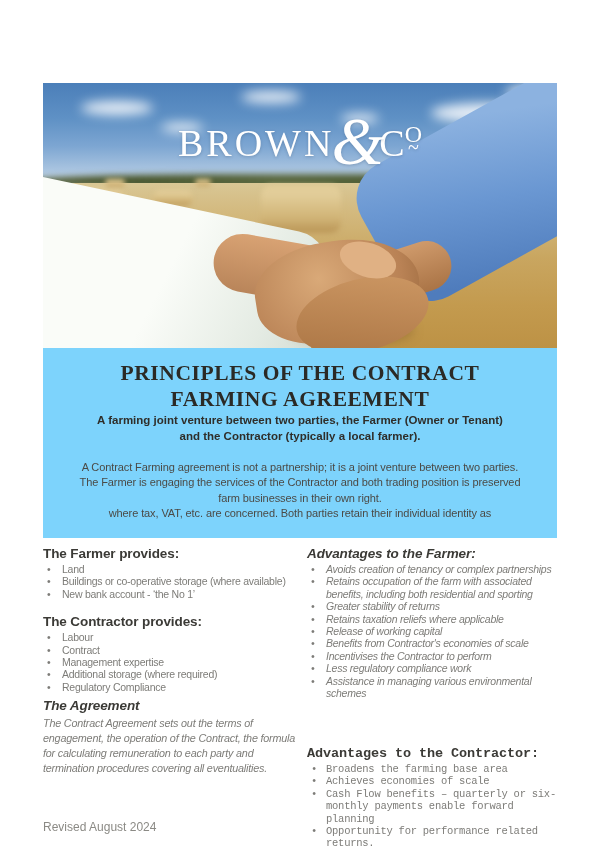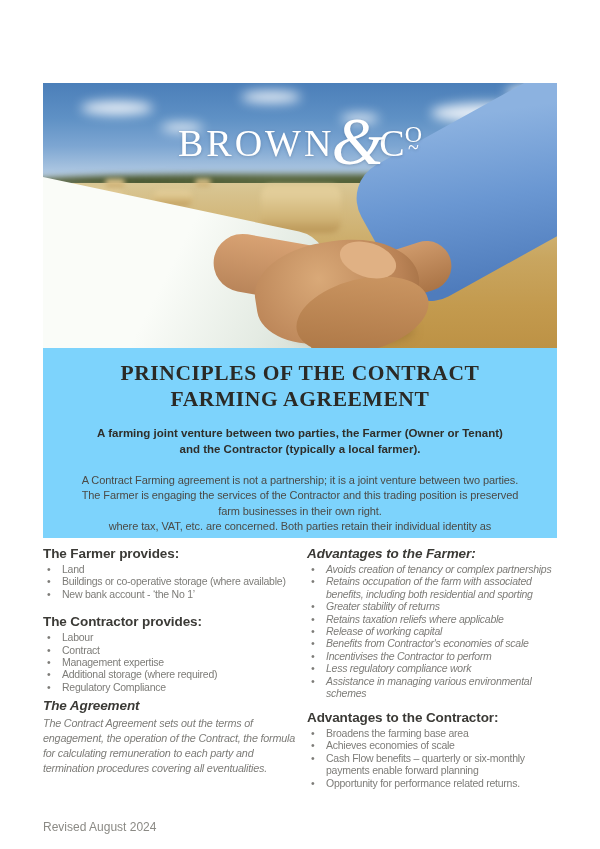--- a/index.html
+++ b/index.html
@@ -98,37 +98,37 @@
   .logo-o-char  { font-size:24px; line-height:1; }
   .logo-o-tilde { font-size:20px; line-height:8px; margin-top:-3px; }
 
   
   .band {
     position:absolute; left:43px; top:348px; width:514px; height:190px;
     background:#7dd3fc; text-align:center;
   }
   .title { margin-top:12px; font-family:"Liberation Serif", serif; font-weight:bold;
     font-size:21.5px; line-height:26px; letter-spacing:.6px; color:#2b2a26; }
-  .subtitle { margin-top:13px; font-weight:bold; font-size:11.5px; line-height:16px; color:#2f2e2a; }
+  .subtitle { font-weight:bold; font-size:11.5px; line-height:16px; color:#2f2e2a; }
   .intro { margin-top:16px; font-size:11px; line-height:15.3px; letter-spacing:-.1px; color:#4b4a46; }
 
   
   .sec-h { font-size:13.5px; font-weight:bold; line-height:16px; color:#3b3a36; letter-spacing:-.1px; }
   .blist { margin:1px 0 0 0; padding:0; list-style:none; }
   .blist li { display:flex; font-size:10.5px; line-height:12.4px; letter-spacing:-.25px; color:#7d7c78; }
   .blist .dot { flex:0 0 19px; padding-left:4px; }
   .blist .txt { flex:1; }
 
   .col-left-lists  { position:absolute; left:43px;  top:546px; width:260px; }
   .col-left-lists .h2 { margin-top:14px; }
   .agreement { position:absolute; left:43px; top:698px; width:258px;font-style:italic; }
   .agreement-body { margin-top:2px; font-size:10.8px; line-height:15px; letter-spacing:-.2px; color:#7d7c78; }
 
   .adv-farmer     { position:absolute; left:307px; top:546px; width:250px;font-style:italic; }
-  .adv-contractor { position:absolute; left:307px; top:710px; width:250px; }
+  .adv-contractor { position:absolute; left:307px; top:746px; width:250px;font-family:Liberation Mono, monospace; }
 
   .footer { position:absolute; left:43px; top:820px; font-size:12px; color:#8b8a85; }
 </style>
 </head>
 <body>
 
 <div class="hero">
   <div class="sky"></div>
   <div class="cloud c1"></div>
   <div class="cloud c2"></div>
@@ -171,21 +171,21 @@
   <div class="title">
     <div>PRINCIPLES OF THE CONTRACT</div>
     <div>FARMING AGREEMENT</div>
   </div>
   <div class="subtitle">
     <div>A farming joint venture between two parties, the Farmer (Owner or Tenant)</div>
     <div>and the Contractor (typically a local farmer).</div>
   </div>
   <div class="intro">
     <div>A Contract Farming agreement is not a partnership; it is a joint venture between two parties.</div>
-    <div>The Farmer is engaging the services of the Contractor and this trading position is preserved</div>
+    <div>The Farmer is engaging the services of the Contractor and both trading position is preserved</div>
     <div>farm businesses in their own right.</div>
     <div>where tax, VAT, etc. are concerned. Both parties retain their individual identity as</div>
   </div>
 </div>
 
 <div class="col-left-lists">
   <div class="sec-h">The Farmer provides:</div>
   <ul class="blist">
     <li>
         <span class="dot">•</span>

